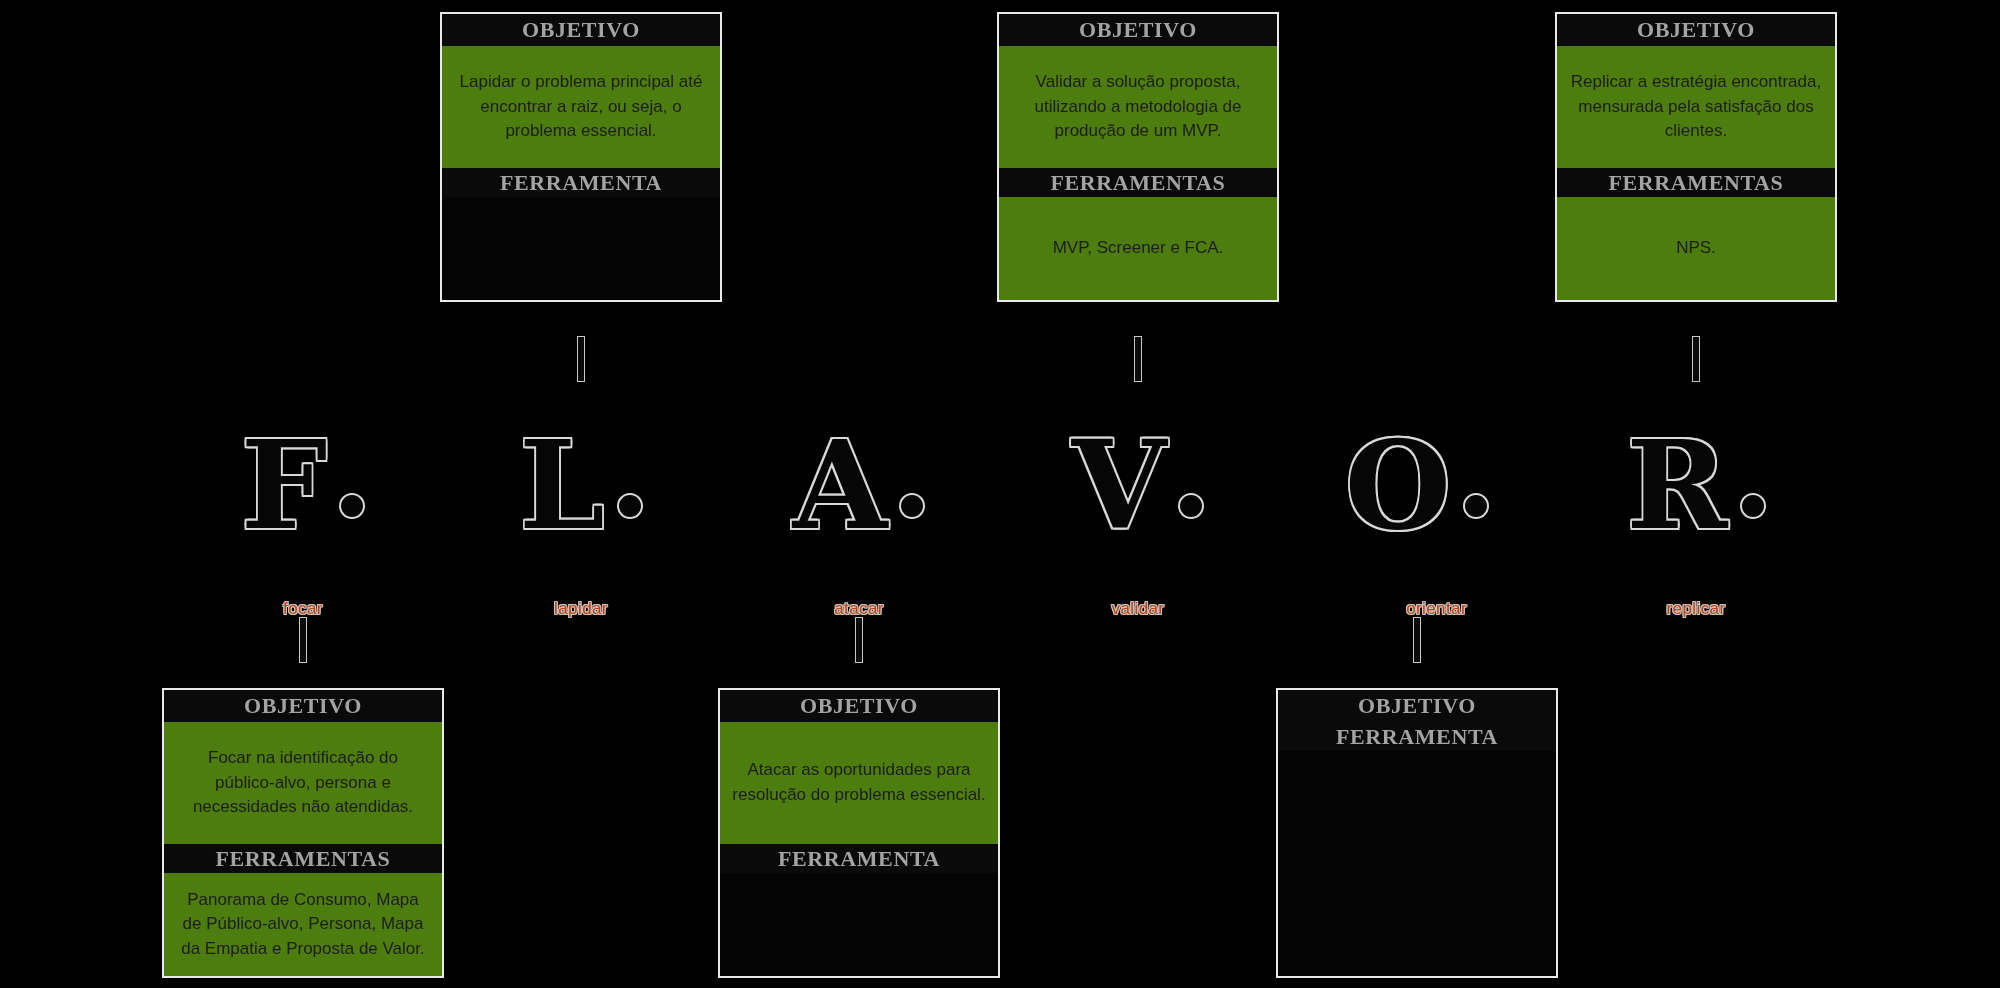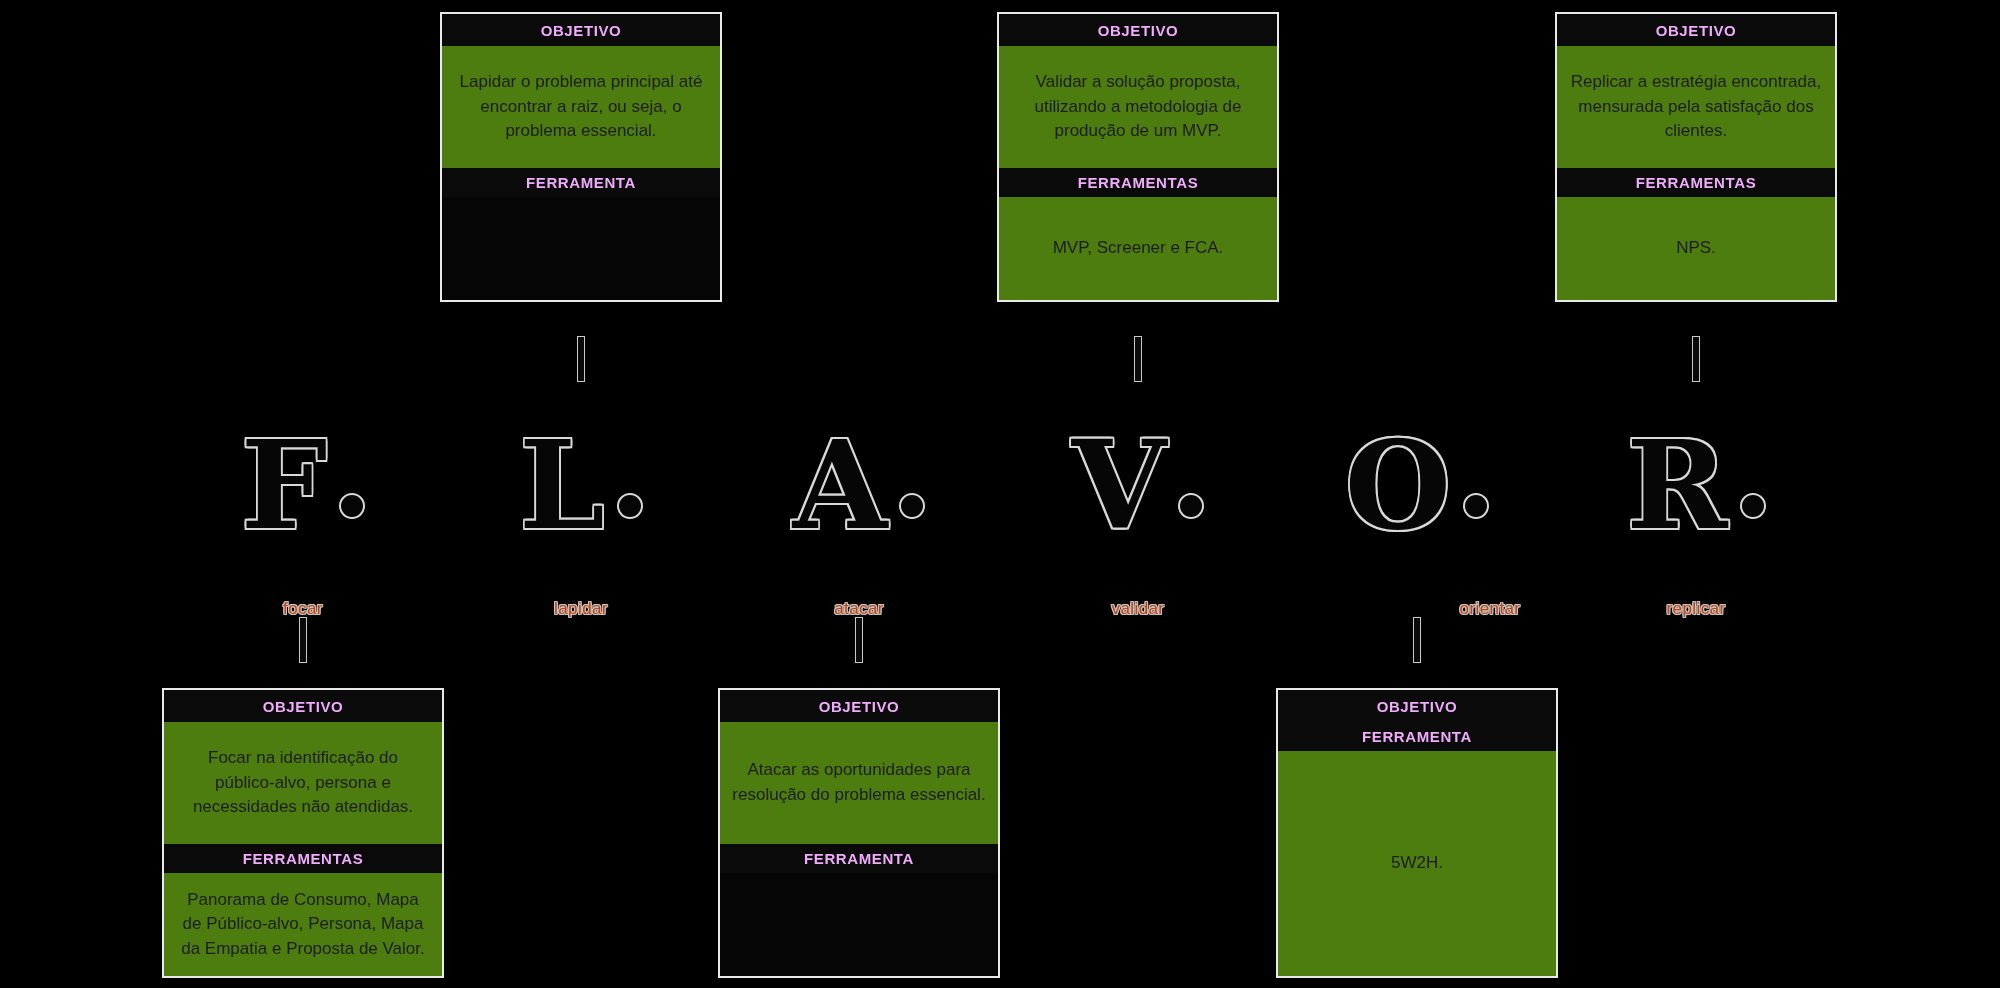--- a/index.html
+++ b/index.html
@@ -25,24 +25,24 @@
     border: 2px solid #e9e9e9;
     background: #050505;
     display: flex;
     flex-direction: column;
   }
   .box-top    { top: 12px; }
   .box-bottom { top: 688px; }
 
   .box-header {
     background: #0a0a0a;
-    color: #f0abfc;
-    font-family: Liberation Sans, sans-serif;
+    color: #a3a3a3;
+    font-family: Liberation Serif, serif;
     font-weight: bold;
-    font-size: 15px;
+    font-size: 22px;
     letter-spacing: 0.6px;
     text-align: center;
     flex: 0 0 32px;
     display: flex;
     align-items: center;
     justify-content: center;
   }
   .box-header.h2 { flex: 0 0 29px; }
 
   .box-body {
@@ -131,21 +131,21 @@
   .connector.c0 { left: 299px; }  .connector.c1 { left: 577px; }
   .connector.c2 { left: 855px; }  .connector.c3 { left: 1134px; }
   .connector.c4 { left: 1413px; } .connector.c5 { left: 1692px; }
 
   .letter-group.c0 { left: 188px; }  .letter-group.c1 { left: 466px; }
   .letter-group.c2 { left: 744px; }  .letter-group.c3 { left: 1023px; }
   .letter-group.c4 { left: 1302px; } .letter-group.c5 { left: 1581px; }
 
   .word.c0 { left: 203px; }  .word.c1 { left: 481px; }
   .word.c2 { left: 759px; }  .word.c3 { left: 1038px; }
-  .word.c4 { left: 1390px; } .word.c5 { left: 1596px; }
+  .word.c4 { left: 1267px; text-align: right; } .word.c5 { left: 1596px; }
 </style>
 </head>
 <body>
 
 <div id="canvas">
 
   <div>
     <div class="box box-bottom c0">
       <div class="box-header">OBJETIVO</div>
       <div class="box-body b1">Focar na identificação do público-alvo, persona e necessidades não atendidas.</div>
@@ -200,21 +200,20 @@
       <span class="letter-char">V</span>
       <span class="letter-period"></span>
     </div>
     <div class="word c3">validar</div>
   </div>
 
   <div>
     <div class="box box-bottom c4">
       <div class="box-header">OBJETIVO</div>
       <div class="box-header h2">FERRAMENTA</div>
-      <div class="box-body b2">5W2H.</div>
     </div>
     <div class="connector conn-bottom c4"></div>
     <div class="letter-group c4">
       <span class="letter-char">O</span>
       <span class="letter-period"></span>
     </div>
     <div class="word c4">orientar</div>
   </div>
 
   <div>

